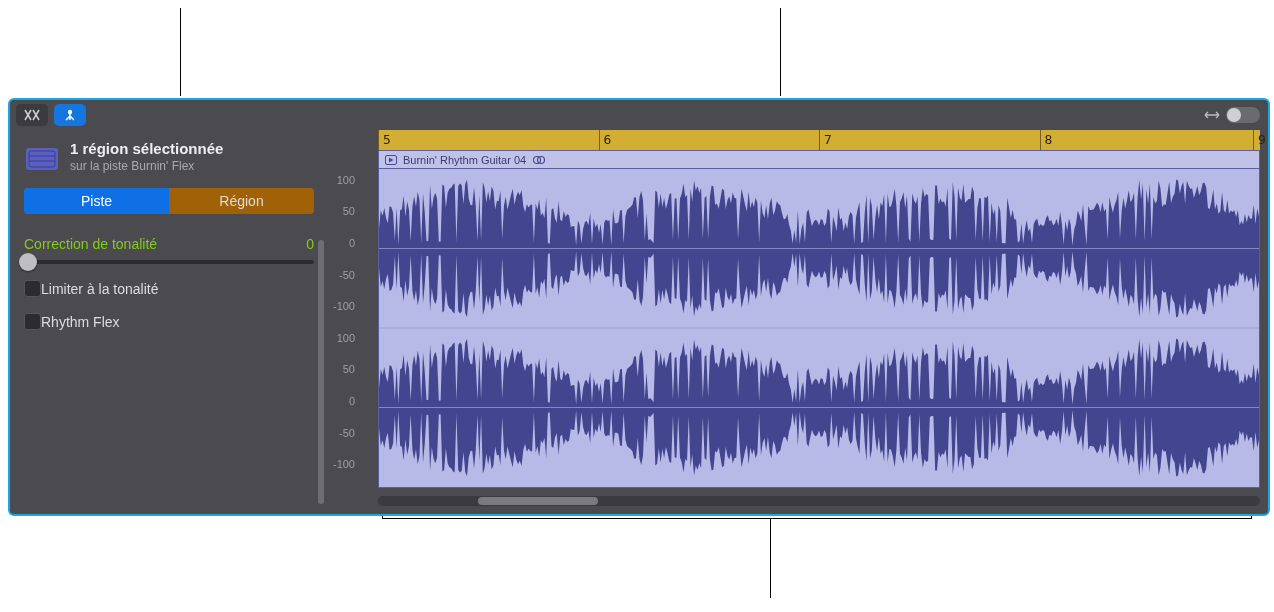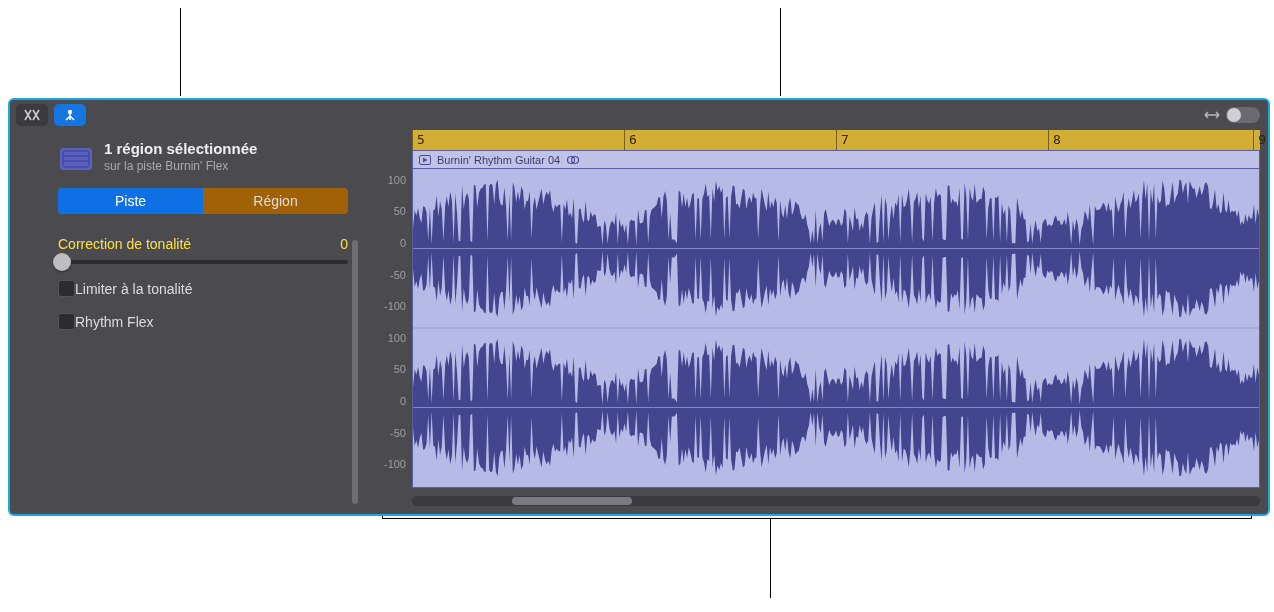--- a/index.html
+++ b/index.html
@@ -9,38 +9,38 @@
   .toolbar{display:flex;align-items:center;height:30px;padding:0 6px;gap:6px;}
   .tool-btn{width:32px;height:22px;border-radius:5px;display:flex;align-items:center;justify-content:center;}
   .tool-btn.dark{background:#3a3a3f;}
   .tool-btn.blue{background:#1576e0;}
   .tool-btn svg{display:block;}
   .spacer{flex:1;}
   .zoom-row{display:flex;align-items:center;gap:6px;color:#bbb;margin-right:2px;}
   .switch{width:34px;height:16px;border-radius:10px;background:#6a6a70;position:relative;}
   .switch::after{content:"";position:absolute;left:1px;top:1px;width:14px;height:14px;border-radius:50%;background:#d0d0d4;}
   .body{display:flex;height:calc(100% - 30px);}
-  .inspector{width:318px;flex:none;padding:10px 0 0 14px;box-sizing:border-box;color:#ddd;position:relative;margin-left:34px;}
+  .inspector{width:318px;flex:none;padding:10px 0 0 14px;box-sizing:border-box;color:#ddd;position:relative;}
   .insp-head{display:flex;gap:10px;align-items:flex-start;}
   .plugin-icon{width:36px;height:30px;margin-top:4px;}
   .sel-title{font-size:15px;font-weight:600;color:#eee;}
   .sel-sub{font-size:12px;color:#aaa;margin-top:2px;}
   .seg{margin:14px 14px 0 0;display:flex;background:#a16207;border-radius:4px;overflow:hidden;height:26px;font-size:14px;}
   .seg div{flex:1;display:flex;align-items:center;justify-content:center;cursor:default;}
   .seg .on{background:#0f70e6;color:#fff;}
   .seg .off{color:#ddd;}
   .param{margin:22px 14px 0 0;}
-  .param-row{display:flex;justify-content:space-between;font-size:14px;color:#fde047;}
+  .param-row{display:flex;justify-content:space-between;font-size:14px;color:#84cc16;}
   .slider{margin-top:8px;height:4px;background:#2c2c30;border-radius:2px;position:relative;}
   .slider .knob{position:absolute;left:4px;top:50%;transform:translate(-50%,-50%);width:18px;height:18px;border-radius:50%;background:#bdbdc2;box-shadow:0 1px 2px rgba(0,0,0,.4);}
   .chk-row{display:flex;align-items:center;margin:16px 0 0 0;font-size:14px;color:#ddd;}
   .chk{width:15px;height:15px;border-radius:3px;background:#2c2c30;border:1px solid #555;}
   .insp-scroll{position:absolute;right:4px;top:110px;bottom:10px;width:6px;background:#6d6d72;border-radius:3px;}
   .main{flex:1;display:flex;flex-direction:column;position:relative;}
-  .amp-gutter{position:absolute;left:0;top:34px;width:50px;bottom:34px;color:#9e9ea3;font-size:11px;text-align:right;padding-right:6px;box-sizing:border-box;display:flex;flex-direction:column;}
+  .amp-gutter{position:absolute;left:0;top:34px;width:50px;bottom:34px;color:#9e9ea3;font-size:11px;text-align:right;padding-right:23px;box-sizing:border-box;display:flex;flex-direction:column;}
   .amp-gutter div{flex:1;display:flex;align-items:center;justify-content:flex-end;}
   .ruler{position:absolute;left:50px;right:8px;top:0;height:20px;background:#d3ae35;font-family:Menlo,Consolas,monospace;font-size:13px;color:#322500;}
   .ruler .tick{position:absolute;top:0;bottom:0;border-left:1px solid rgba(0,0,0,.45);padding-left:4px;line-height:20px;}
   .region-head{position:absolute;left:50px;right:8px;top:20px;height:18px;background:#c0c2e8;border:1px solid #5a5da0;border-bottom:none;box-sizing:border-box;display:flex;align-items:center;gap:6px;padding:0 6px;font-size:11px;color:#3a3c70;}
   .wave-area{position:absolute;left:50px;right:8px;top:38px;bottom:26px;background:#b7bae6;border:1px solid #5a5da0;box-sizing:border-box;}
   .wave-area svg{position:absolute;inset:0;width:100%;height:100%;}
   .hscroll{position:absolute;left:50px;right:8px;bottom:8px;height:10px;background:#3a3a3f;border-radius:5px;}
   .hscroll .thumb{position:absolute;left:100px;width:120px;top:1px;bottom:1px;background:#7a7a80;border-radius:5px;}
 </style>
 </head>

